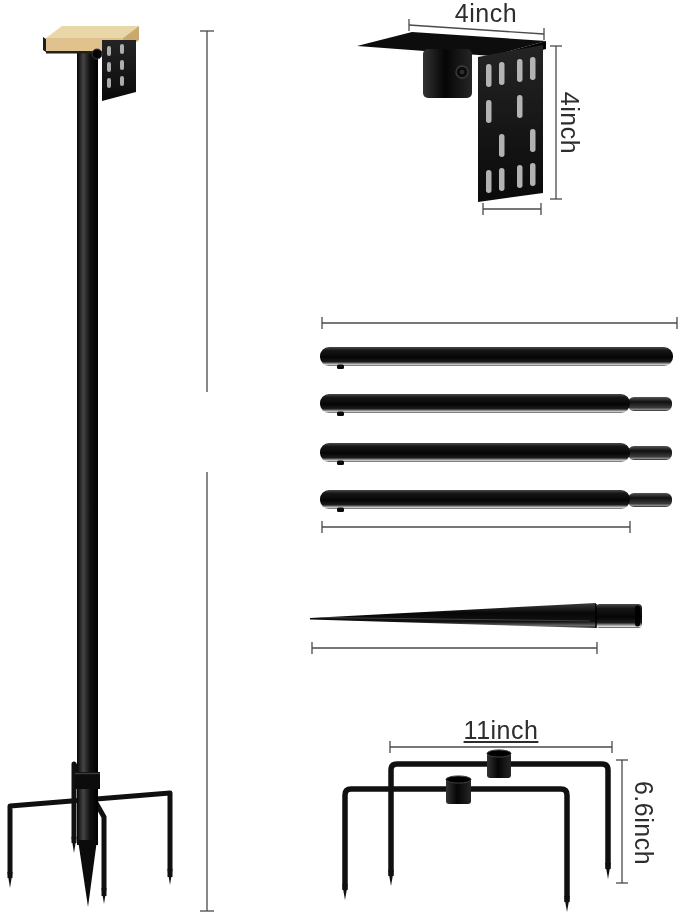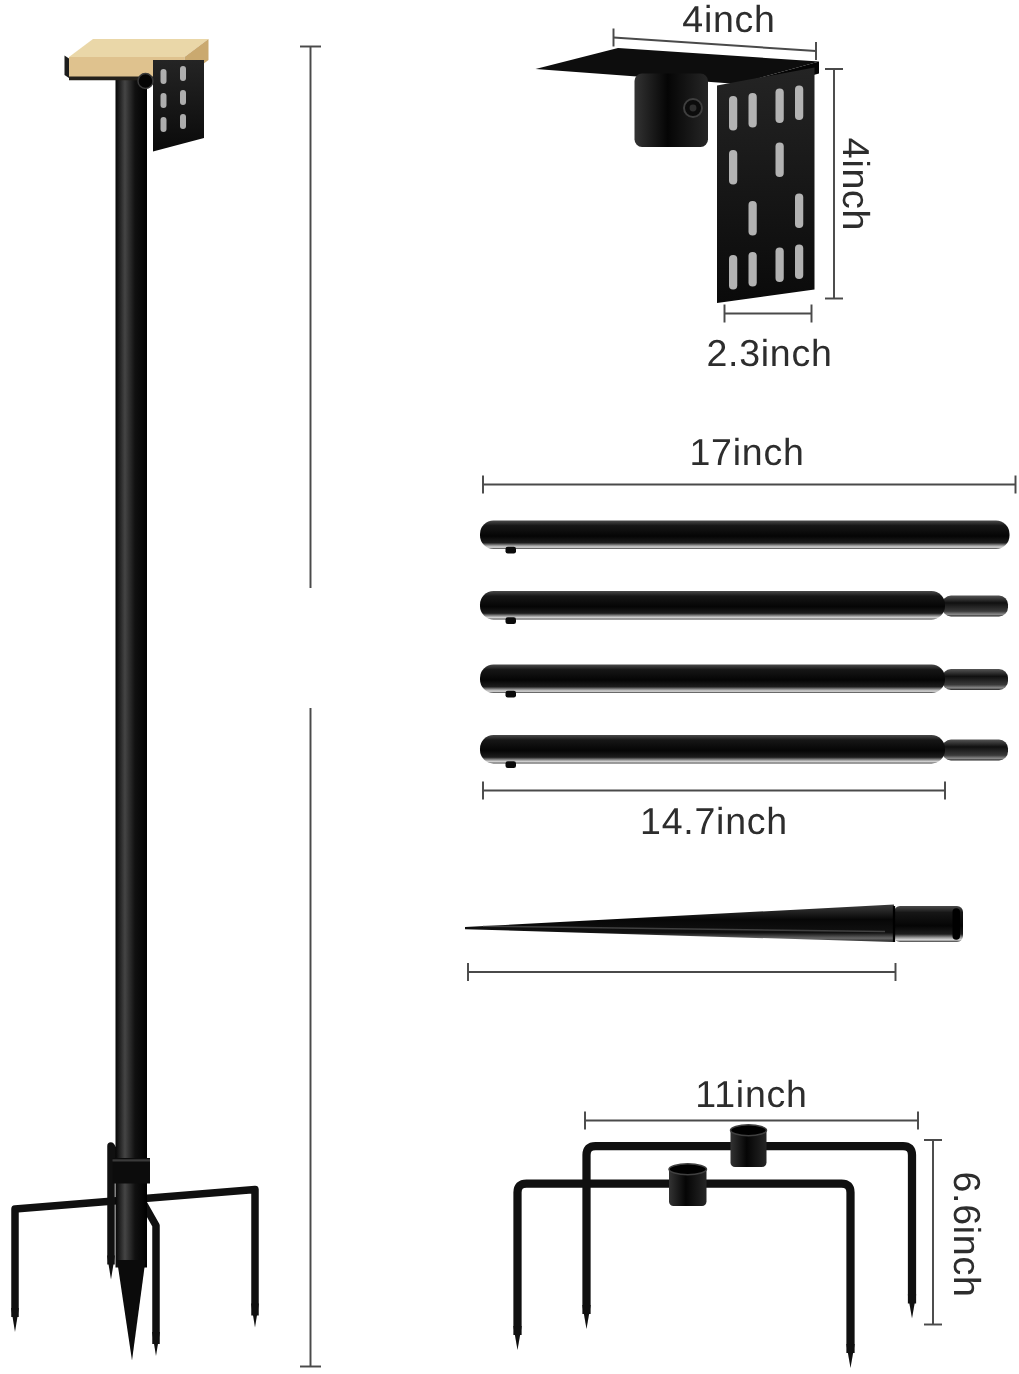--- a/index.html
+++ b/index.html
@@ -225,24 +225,21 @@
       <line x1="622" y1="760" x2="622" y2="883"></line>
       <line x1="616" y1="883" x2="628" y2="883"></line>
     </g>
   </svg>
 
 
   <div class="dim-label" style="left:426px;top:0px;width:120px;">4inch</div>
 
   <div class="dim-label rot" style="left:510px;top:110px;width:120px;height:26px;">4inch</div>
 
-  <div class="dim-label" style="left:453px;top:223px;width:120px;">2.3inch</div>
-
-  <div class="dim-label" style="left:438px;top:289px;width:120px;">17inch</div>
-
-  <div class="dim-label" style="left:416px;top:535px;width:120px;">14.7inch</div>
-
-
-  <div class="dim-label" style="left:441px;top:717px;width:120px;">11inch</div>
+
+
+
+
+  <div class="dim-label" style="left:441px;top:717px;width:120px;text-decoration:underline;">11inch</div>
 
   <div class="dim-label rot" style="left:584px;top:810px;width:120px;height:26px;">6.6inch</div>
 
 </div>
 
 </body></html>

